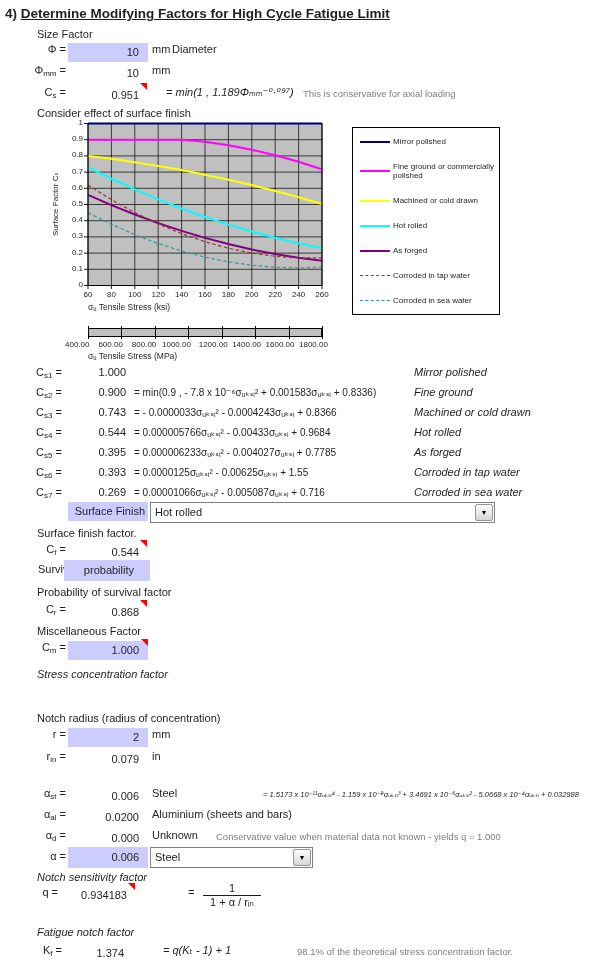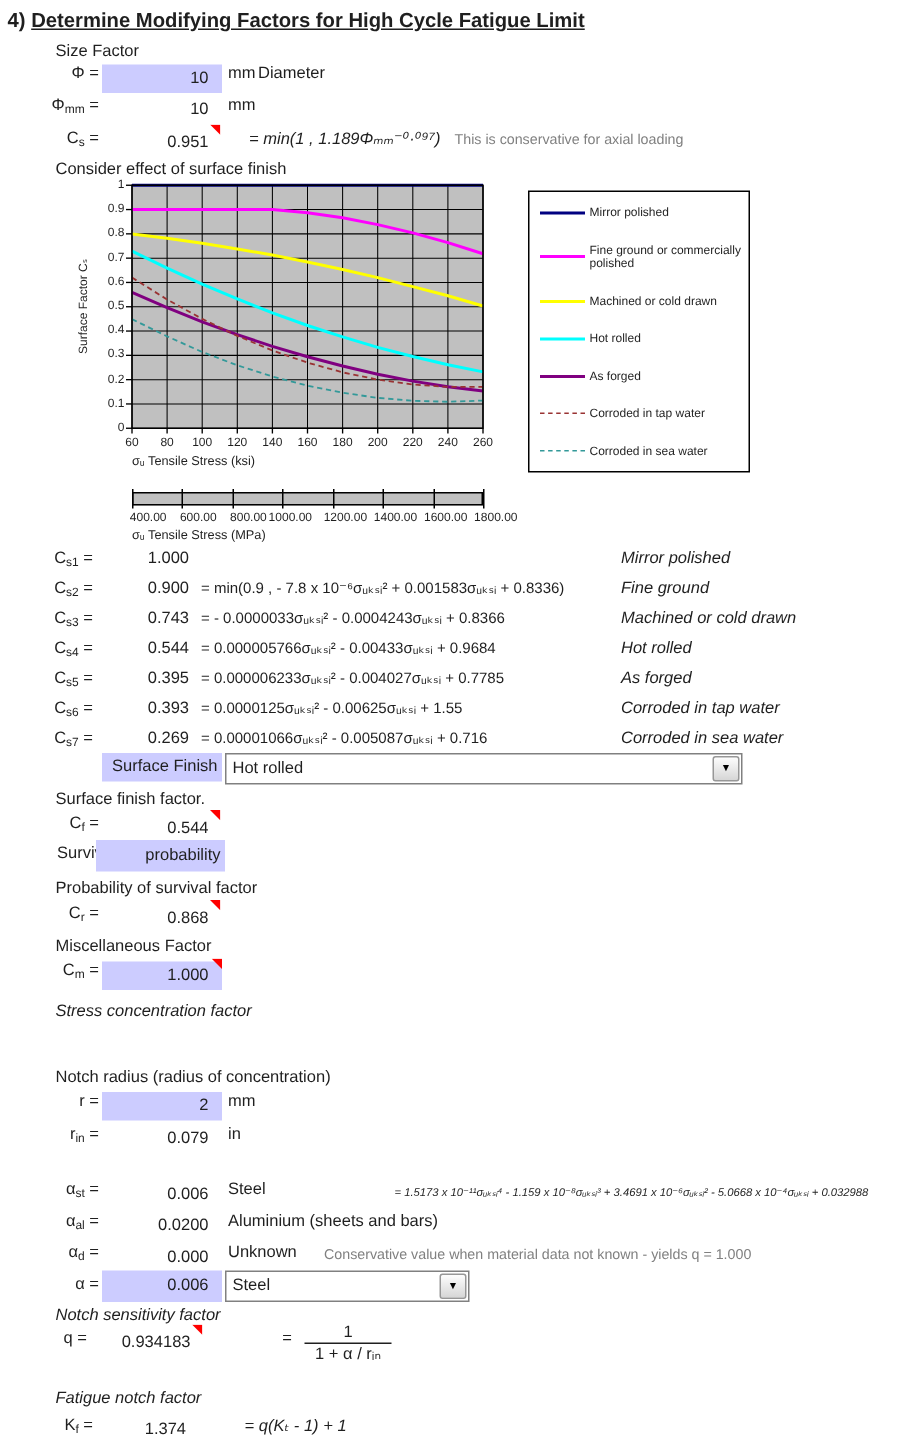--- a/index.html
+++ b/index.html
@@ -40,21 +40,21 @@
   .lg-line{width:30px;flex:0 0 30px;margin-right:3px;}
   .lg-txt{font-size:8px;line-height:9px;}
   .tick-x{position:absolute;width:24px;text-align:center;font-size:8px;}
   .tick-y{position:absolute;width:22px;text-align:right;font-size:8px;}
   .ax-title{position:absolute;font-size:8.5px;white-space:nowrap;}
   .y-title{position:absolute;left:51px;top:139px;height:130px;font-size:8px;
            writing-mode:vertical-rl;transform:rotate(180deg);text-align:center;}
   .mpa-bar{position:absolute;left:88px;top:328px;width:234px;height:9px;background:#C0C0C0;
            border:1px solid #000;box-sizing:border-box;}
   .mpa-tick{position:absolute;width:1px;height:13px;top:326px;background:#000;}
-  .mpa-lab{position:absolute;top:340px;width:46px;text-align:right;font-size:8px;}
+  .mpa-lab{position:absolute;top:340px;width:46px;text-align:left;font-size:8px;}
   .frac{position:absolute;left:203px;top:-4px;width:58px;text-align:center;}
   .frac-line{display:block;border-top:1px solid #1f1f1f;margin-top:1px;}
 </style>
 </head>
 <body>
 
 <div id="app">
 
   <div class="title"><span>4)</span> <span class="u">Determine Modifying Factors for High Cycle Fatigue Limit</span></div>
 
@@ -276,21 +276,21 @@
   <div class="sec" style="top:527px">Surface finish factor.</div>
 
   <div class="row" style="top:543px">
     <span class="lbl"><span>C</span><sub>f</sub><span> =</span></span>
     <span class="cell">0.544</span>
     <span class="tri" style="left:140px;top:-3px"></span>
   </div>
 
   <div class="row" style="top:560px;height:21px">
     <span style="position:absolute;left:38px;top:3px">Survival</span>
-    <span class="hl" style="position:absolute;left:64px;width:86px;height:21px;line-height:21px;text-align:right;padding-right:3px;box-sizing:border-box">probability</span>
+    <span class="hl" style="position:absolute;left:64px;width:86px;height:21px;line-height:21px;text-align:right;padding-right:16px;box-sizing:border-box">probability</span>
   </div>
 
   <div class="sec" style="top:586px">Probability of survival factor</div>
 
   <div class="row" style="top:603px">
     <span class="lbl"><span>C</span><sub>r</sub><span> =</span></span>
     <span class="cell">0.868</span>
     <span class="tri" style="left:140px;top:-3px"></span>
   </div>
 
@@ -362,15 +362,16 @@
       <span>1 + α / rᵢₙ</span>
     </span>
   </div>
 
   <div class="sec it" style="top:926px">Fatigue notch factor</div>
 
   <div class="row" style="top:944px">
     <span class="lbl" style="width:62px"><span>K</span><sub>f</sub><span> =</span></span>
     <span class="cell" style="left:60px;width:66px;padding-right:2px">1.374</span>
     <span class="formula" style="left:163px">= q(Kₜ - 1) + 1</span>
+    <span class="gnote" style="left:297px">98.1% of the theoretical stress concentration factor.</span>
   </div>
 
 </div>
 
 </body></html>

